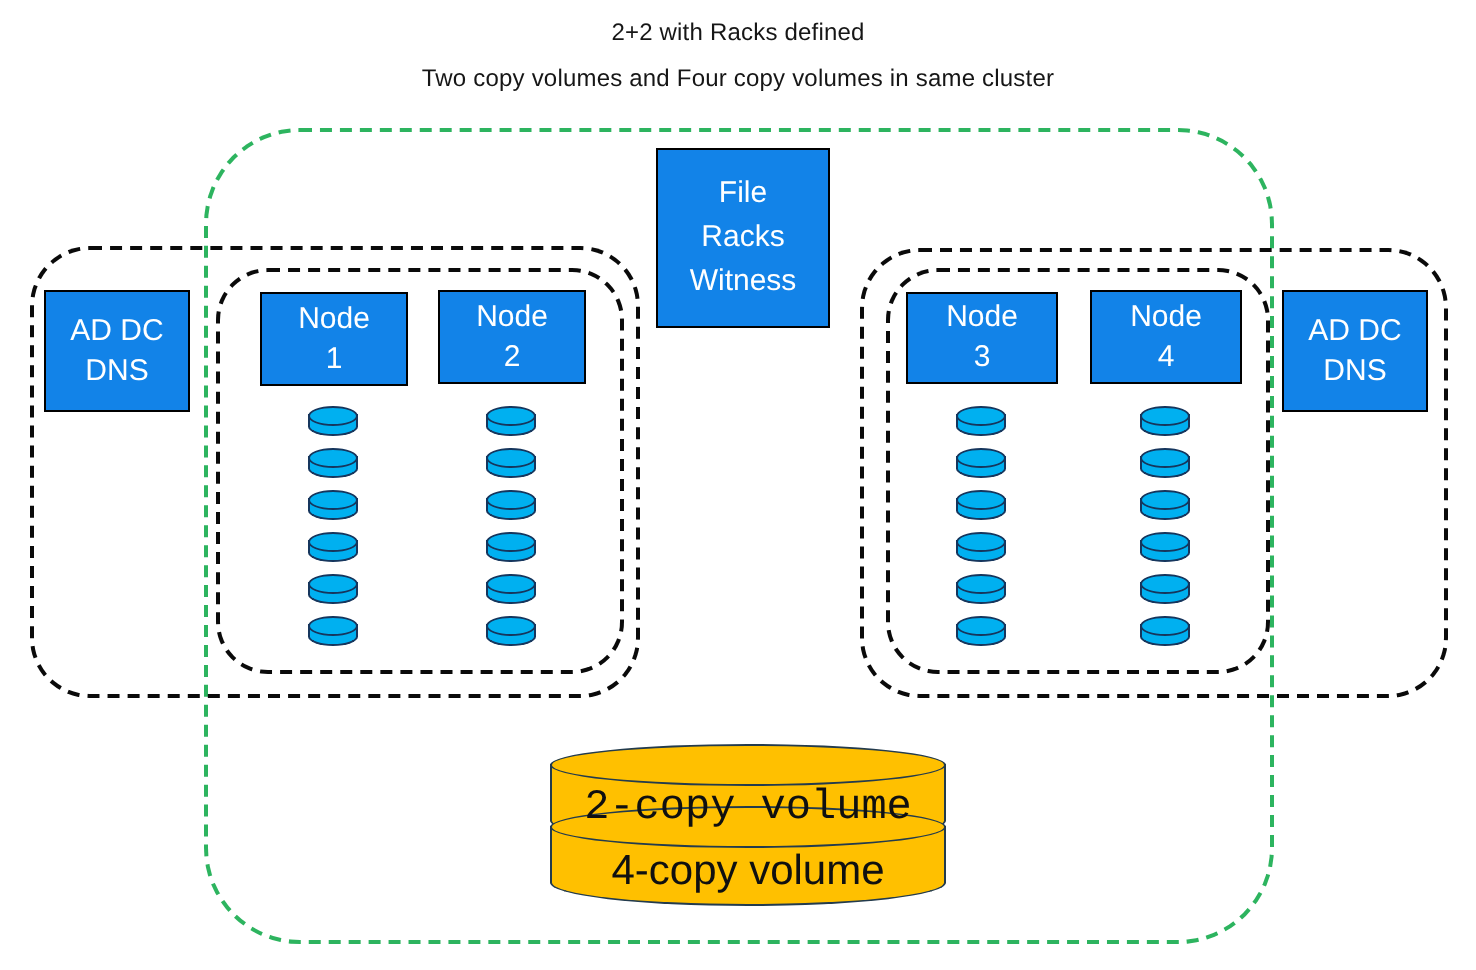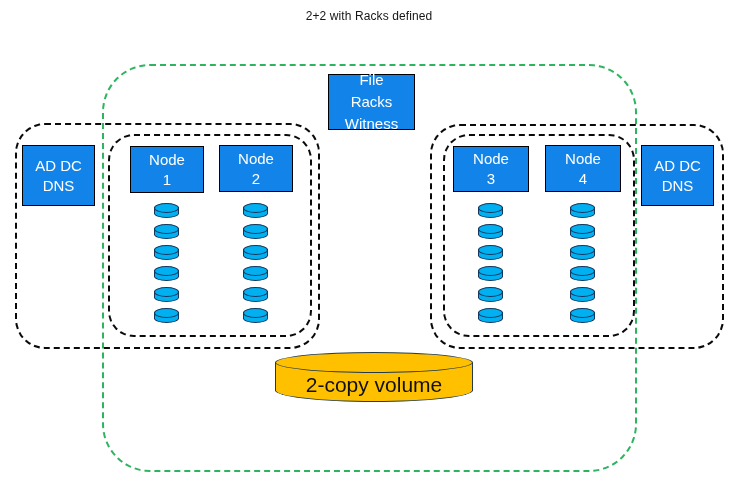--- a/index.html
+++ b/index.html
@@ -29,21 +29,21 @@
   .rack-2{left:430px;top:124px;width:290px;height:221px;border-radius:30px;}
   .inner-1{left:108px;top:134px;width:200px;height:199px;border-radius:26px;}
   .inner-2{left:443px;top:134px;width:188px;height:199px;border-radius:26px;}
 
   .bluebox{
     position:absolute;box-sizing:border-box;background:var(--box-blue);
     border:1.6px solid #000;color:#fff;display:flex;flex-direction:column;
     align-items:center;justify-content:center;text-align:center;
     font-size:15px;line-height:20px;
   }
-  .fsw{left:328px;top:74px;width:87px;height:56px;line-height:22px;}
+  .fsw{left:328px;top:74px;width:87px;height:90px;line-height:22px;}
   .addc-l{left:22px;top:145px;width:73px;height:61px;}
   .addc-r{left:641px;top:145px;width:73px;height:61px;}
   .node-1{left:130px;top:146px;width:74px;height:47px;}
   .node-2{left:219px;top:145px;width:74px;height:47px;}
   .node-3{left:453px;top:146px;width:76px;height:46px;}
   .node-4{left:545px;top:145px;width:76px;height:47px;}
 
   .disk-stack{position:absolute;display:flex;flex-direction:column;gap:4px;width:26px;}
   .stack-1{left:154px;top:203px;}
   .stack-2{left:243px;top:203px;}
@@ -54,21 +54,21 @@
     content:"";position:absolute;left:0;top:4px;width:23px;height:10px;
     background:var(--disk-fill);border:1.4px solid var(--disk-border);border-top:none;
     border-radius:0 0 13px 13px / 0 0 5px 5px;
   }
   .disk::before{
     content:"";position:absolute;left:0;top:0;width:23px;height:8px;z-index:1;
     background:var(--disk-fill);border:1.4px solid var(--disk-border);border-radius:50%;
   }
 
   .volume{position:absolute;width:198px;height:50px;}
-  .volume-1{left:275px;top:352px;}
+  .volume-1{left:275px;top:372px;font-family:Liberation Mono, monospace;}
   .volume-2{left:275px;top:403px;}
   .volume .vol-body{
     position:absolute;left:0;top:10px;width:198px;height:40px;box-sizing:border-box;
     background:var(--volume-fill);border:1.6px solid var(--volume-border);border-top:none;
     border-radius:0 0 110px 110px / 0 0 13px 13px;
   }
   .volume .vol-top{
     position:absolute;left:0;top:0;width:198px;height:21px;box-sizing:border-box;
     background:var(--volume-fill);border:1.6px solid var(--volume-border);border-radius:50%;
   }
@@ -76,20 +76,21 @@
     position:absolute;left:0;top:21px;width:198px;text-align:center;
     font-size:21px;color:#101010;z-index:2;
   }
 </style>
 </head>
 <body>
 
 <div class="canvas">
 
   <div class="title-line title-1">2+2 with Racks defined</div>
+  <div class="title-line title-2">Two copy volumes and Four copy volumes in same cluster</div>
 
   <div class="dashed-rect cluster-rect"></div>
 
   <div class="dashed-rect rack-1"></div>
   <div class="dashed-rect rack-2"></div>
   <div class="dashed-rect inner-1"></div>
   <div class="dashed-rect inner-2"></div>
 
   <div class="bluebox fsw">
     <span>File</span>
@@ -158,14 +159,19 @@
     <span>AD DC</span>
     <span>DNS</span>
   </div>
 
   <div class="volume volume-1">
     <div class="vol-body"></div>
     <div class="vol-top"></div>
     <div class="vol-label">2-copy volume</div>
   </div>
 
+  <div class="volume volume-2">
+    <div class="vol-body"></div>
+    <div class="vol-top"></div>
+    <div class="vol-label">4-copy volume</div>
+  </div>
 
 </div>
 
 </body></html>

